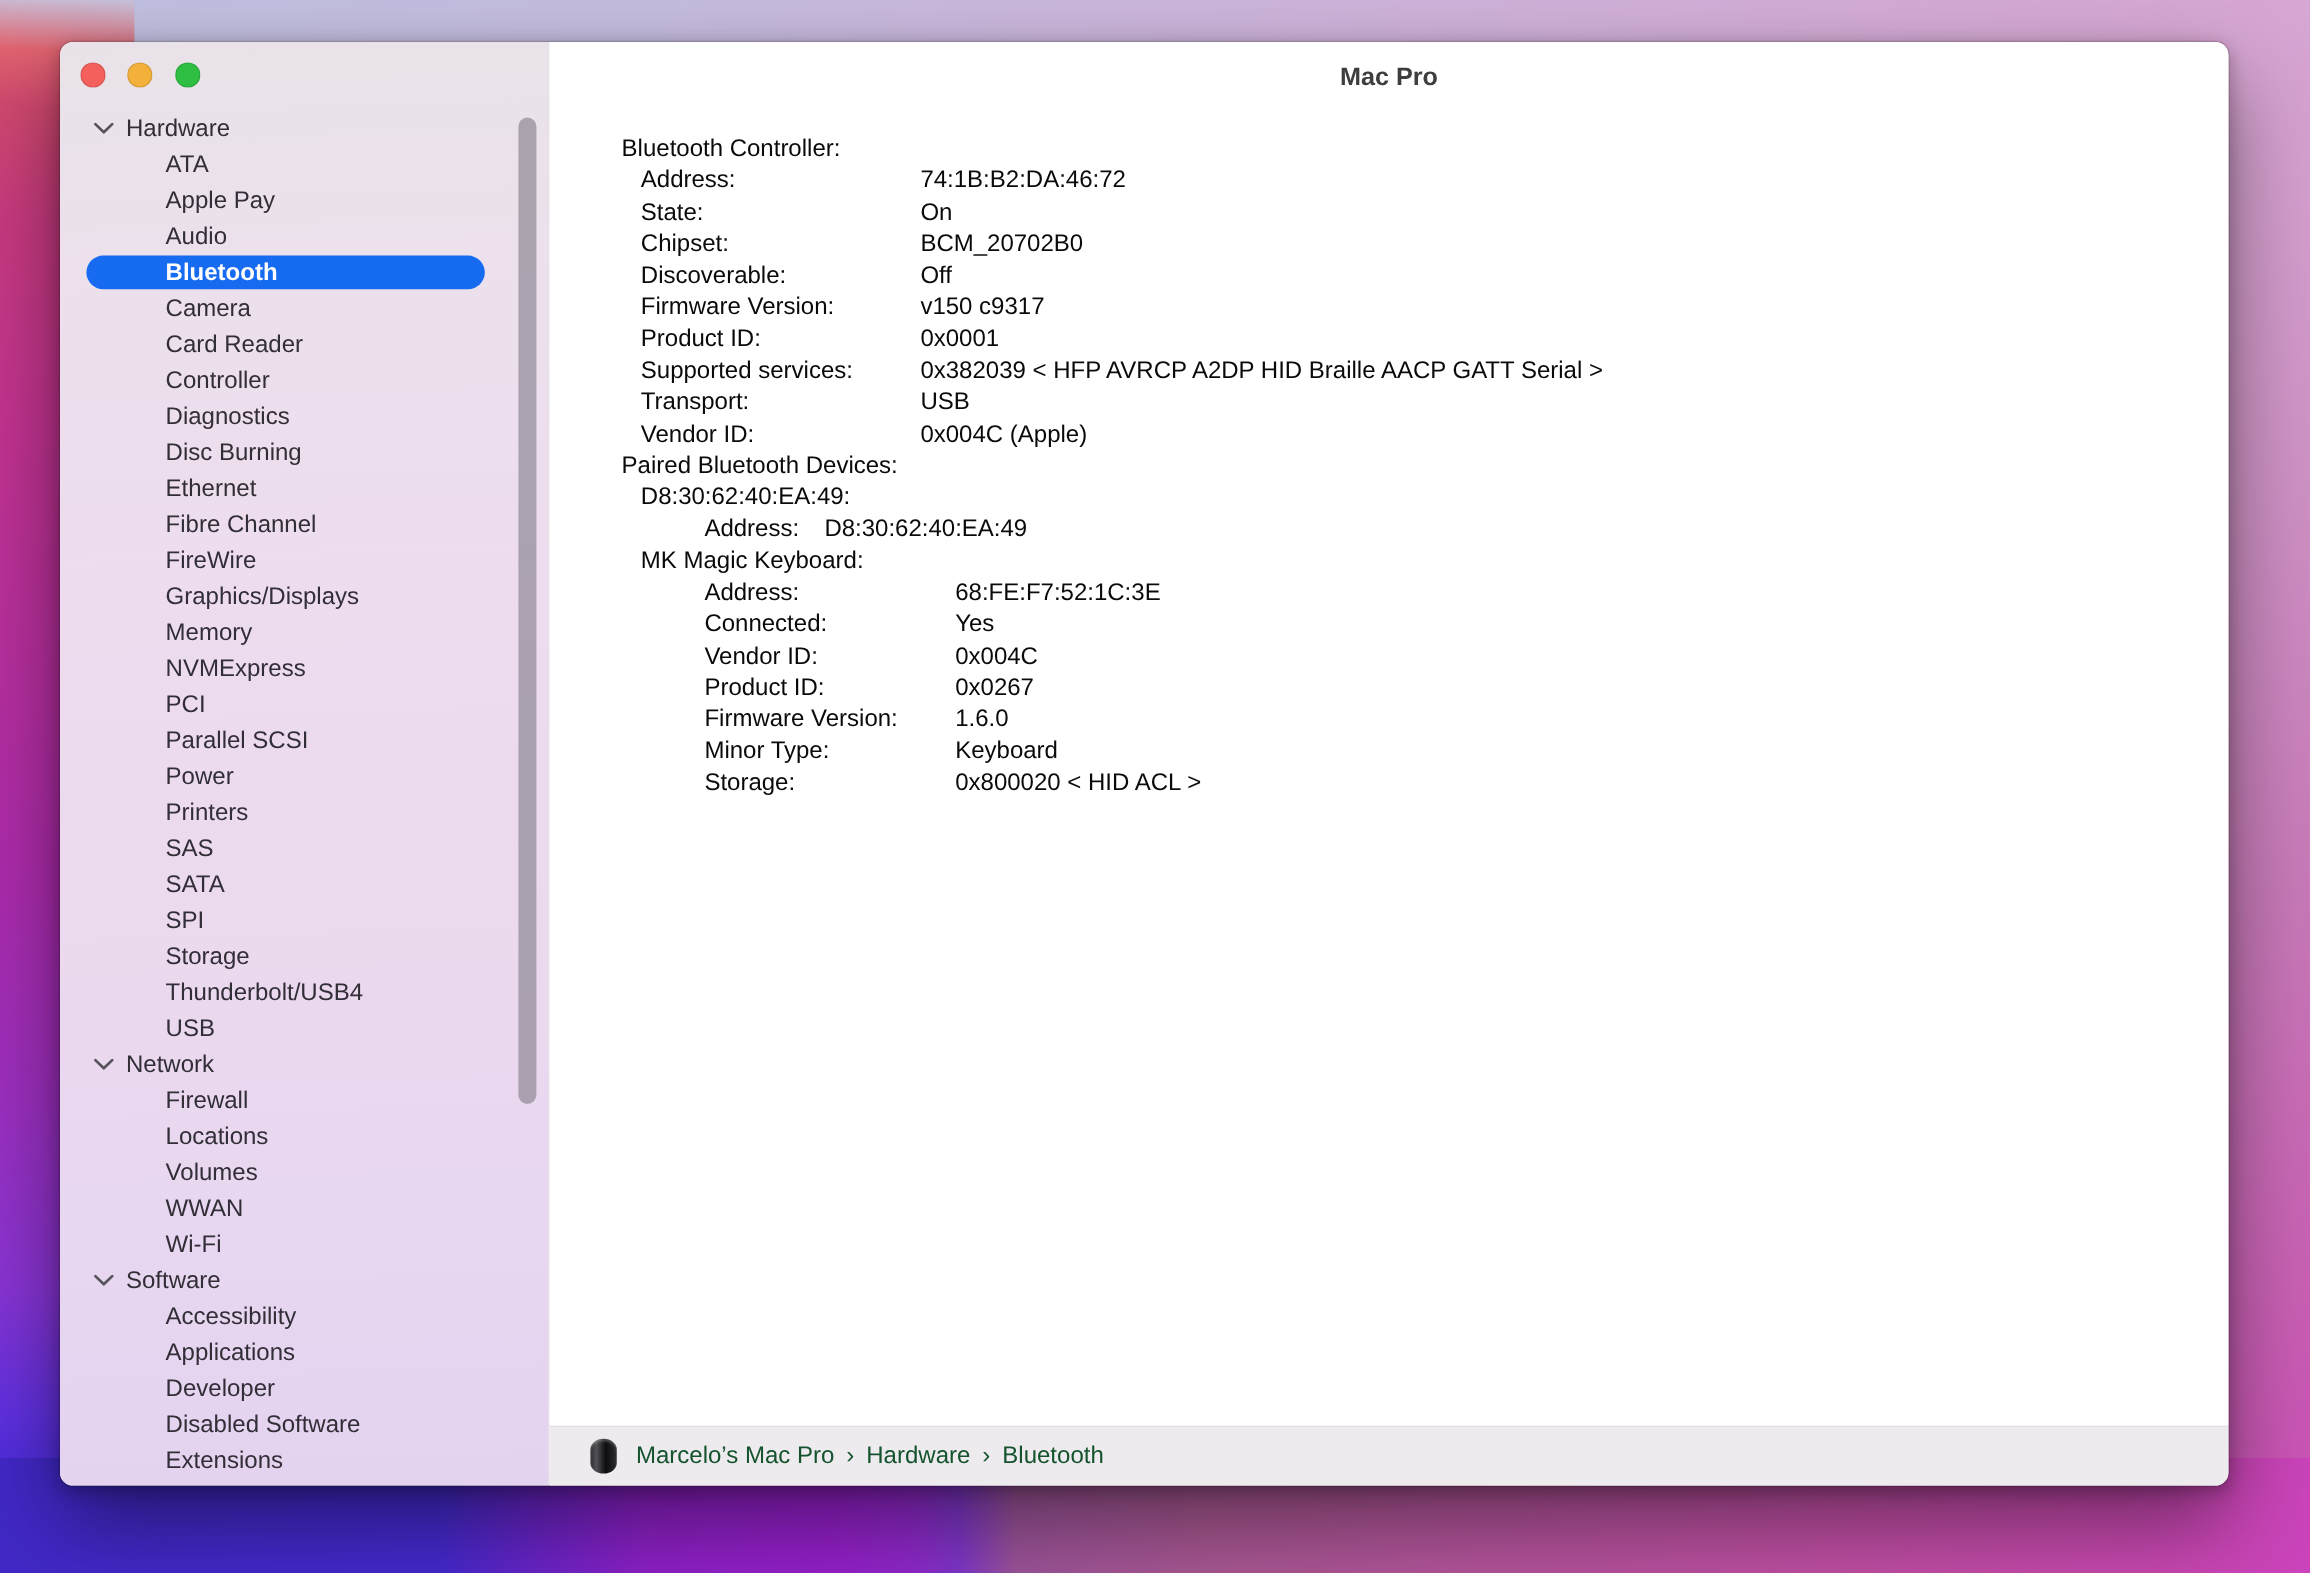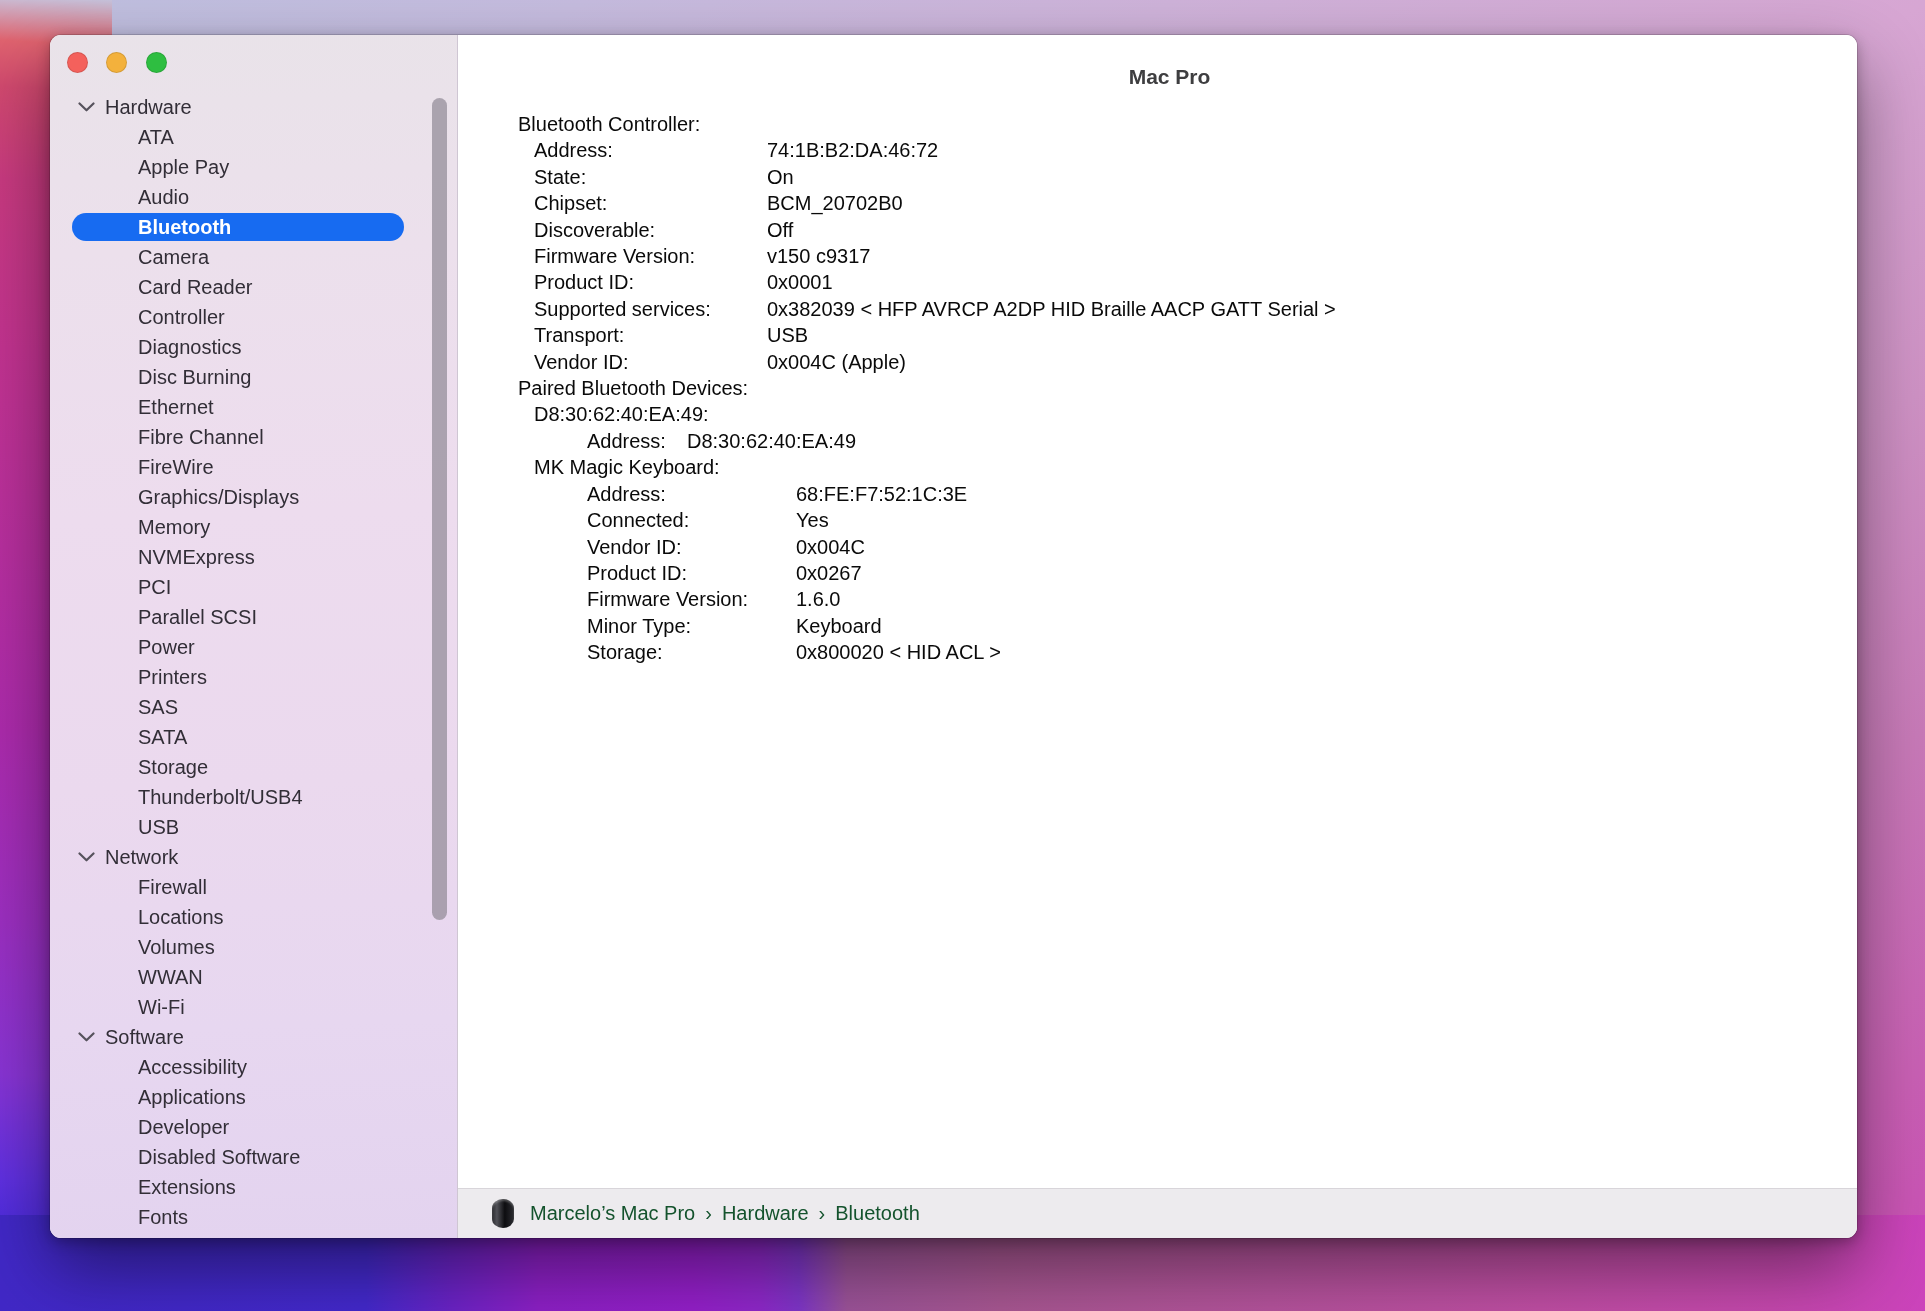--- a/index.html
+++ b/index.html
@@ -30,21 +30,21 @@
   .srow{height:30px;display:flex;align-items:center;font-size:20px;color:#322e37;position:relative;}
   .srow.group{padding-left:55px;}
   .srow.item{padding-left:88px;}
   .srow .chev{position:absolute;left:28px;top:50%;transform:translateY(-46%);line-height:0;}
   .srow .slabel{position:relative;z-index:1;white-space:nowrap;}
   .srow.selected::before{content:"";position:absolute;left:22px;right:53px;top:1px;bottom:1px;border-radius:14px;background:var(--sel,#176BF1);}
   .srow.selected .slabel{color:#fff;font-weight:700;}
   .sthumb{position:absolute;left:382px;top:63px;width:15px;height:822px;border-radius:8px;background:rgba(148,141,154,.75);}
   
   .content{position:absolute;left:408px;top:0;right:0;bottom:50px;background:#fff;border-radius:0 11px 0 0;overflow:hidden;}
-  .title{position:absolute;top:18px;left:0;width:100%;margin:12px;text-align:center;font-size:21px;line-height:24px;font-weight:700;color:#3e3e40;}
+  .title{position:absolute;top:18px;left:0;width:100%;margin:0;text-align:center;font-size:21px;line-height:24px;font-weight:700;color:#3e3e40;}
   .report{position:absolute;top:76px;left:0;right:0;font-size:20px;line-height:26.4px;color:#0a0a0a;}
   .rline{white-space:pre;}
   .rline.i0{padding-left:60px;}
   .rline.i1{padding-left:76px;}
   .rline.i2{padding-left:129px;}
   .rline .lbl{display:inline-block;}
   .rline.sa .lbl{width:233px;}
   .rline.sb .lbl{width:100px;}
   .rline.sc .lbl{width:209px;}
   
@@ -134,20 +134,23 @@
           <span class="slabel">Power</span>
         </div>
         <div class="srow item">
           <span class="slabel">Printers</span>
         </div>
         <div class="srow item">
           <span class="slabel">SAS</span>
         </div>
         <div class="srow item">
           <span class="slabel">SATA</span>
+        </div>
+        <div class="srow item">
+          <span class="slabel">SPI</span>
         </div>
         <div class="srow item">
           <span class="slabel">Storage</span>
         </div>
         <div class="srow item">
           <span class="slabel">Thunderbolt/USB4</span>
         </div>
         <div class="srow item">
           <span class="slabel">USB</span>
         </div>

